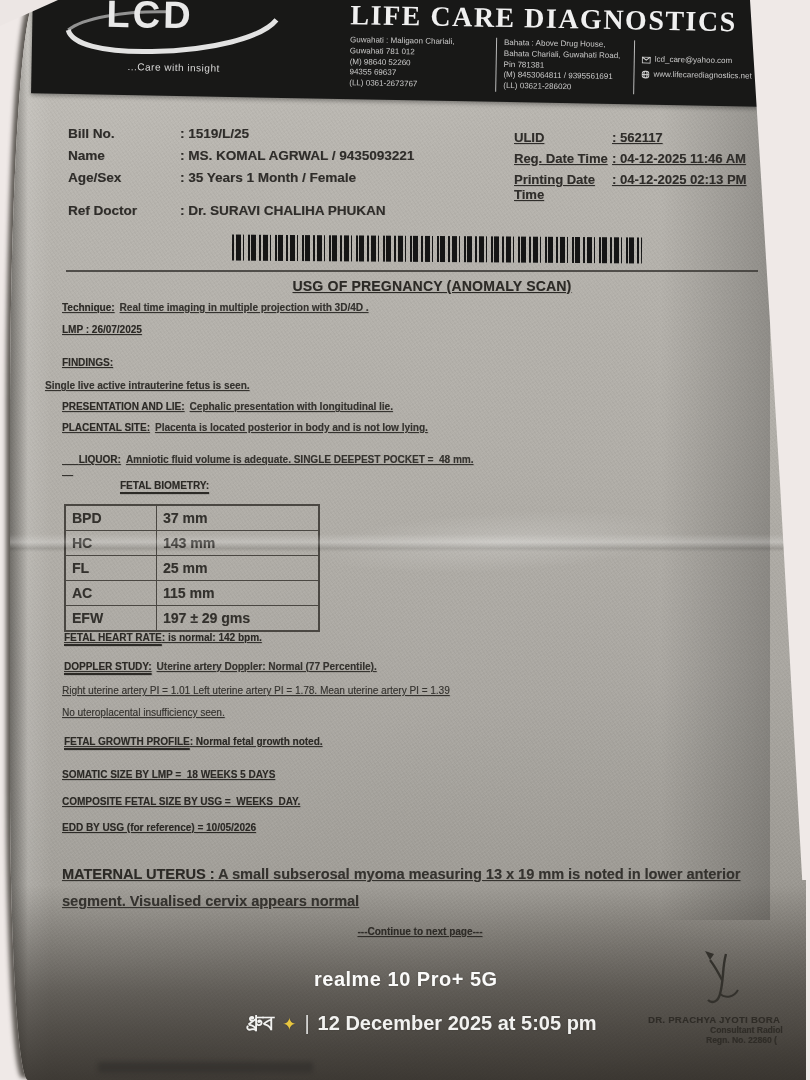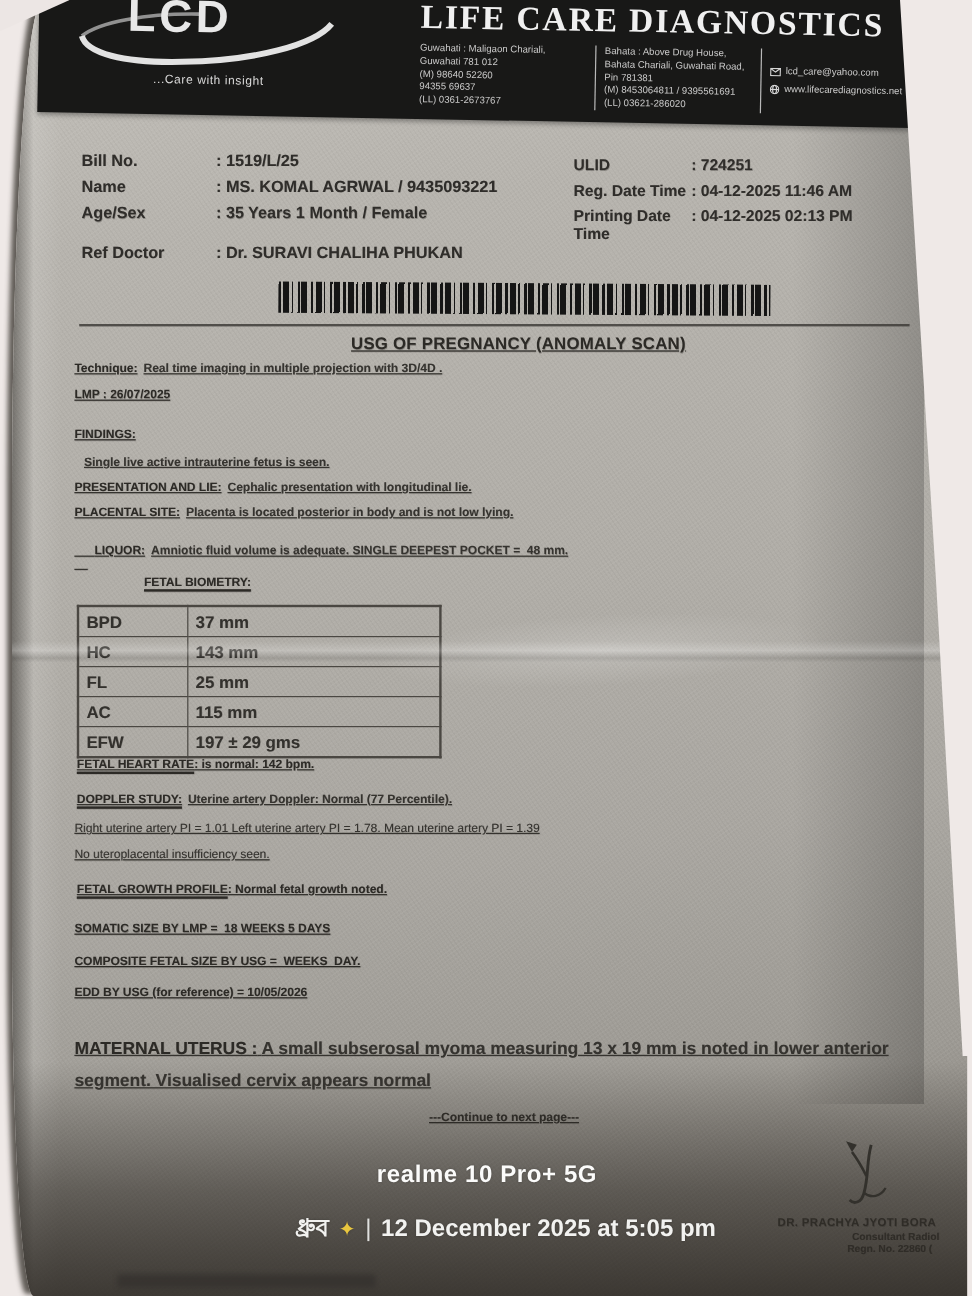--- a/index.html
+++ b/index.html
@@ -37,40 +37,40 @@
   .addr-col{width:140px;padding-right:6px;}
   .addr-col.bordered{border-left:1px solid #b9b9b9;padding-left:7px;width:124px;}
   .addr-col.contact{width:118px;padding-top:14px;}
   .c-line{display:flex;align-items:center;gap:4px;margin-bottom:4px;white-space:nowrap;}
   .c-icon{display:inline-flex;flex:0 0 auto;}
   
   .info{position:absolute;left:58px;top:126px;z-index:2;font-size:13.5px;font-weight:700;color:#2f2d2a;}
   .info .row{display:flex;line-height:15px;margin-bottom:7px;white-space:nowrap;}
   .info .lbl{width:112px;flex:0 0 auto;}
   .info .row.gap{margin-top:18px;}
-  .meta{position:absolute;left:468px;top:130px;width:250px;z-index:2;font-size:13px;font-weight:700;color:#2f2d2a;}
+  .meta{position:absolute;left:504px;top:130px;width:250px;z-index:2;font-size:13px;font-weight:700;color:#2f2d2a;text-decoration:underline;}
   .meta .row{display:flex;line-height:15px;margin-bottom:6px;}
   .meta .lbl{width:98px;flex:0 0 auto;}
   .meta .val{white-space:nowrap;}
   
   .barcode{position:absolute;left:222px;top:236px;width:410px;height:26px;z-index:2;transform:rotate(.4deg);
         background:repeating-linear-gradient(90deg,#151515 0 2px,transparent 2px 4px,#151515 4px 9px,
         transparent 9px 11px,#151515 11px 12px,transparent 12px 16px,#151515 16px 18px,transparent 18px 19px,
         #151515 19px 24px,transparent 24px 27px);}
   .rule{position:absolute;left:56px;width:692px;top:270px;height:2px;background:#3e3c38;opacity:.85;z-index:2;}
   
   .abs{position:absolute;z-index:2;text-decoration:underline;}
   .t14{font-size:10px;font-weight:600;}
   .b{font-weight:700;color:#2c2a26;}
   .u{text-decoration:underline;text-decoration-thickness:1.5px;text-underline-offset:3px;}
   .pre{white-space:pre-wrap;}
   .center{text-align:center;}
   .usg-title{left:142px;width:560px;top:278px;font-size:14px;font-weight:700;letter-spacing:.2px;}
   .line .b{margin-right:5px;}
-  table.bio{position:absolute;left:54px;top:504px;width:304px;z-index:2;border-collapse:collapse;
+  table.bio{position:absolute;left:54px;top:504px;width:256px;z-index:2;border-collapse:collapse;
         border:2px solid #4a4742;}
   table.bio td{border:1.5px solid #4a4742;height:24px;font-size:14px;font-weight:600;padding:0 6px;color:#33312d;}
   table.bio td.p{width:78px;}
   .para{line-height:27px;font-size:14.5px;font-weight:700;}
   
   .wm-device{position:absolute;left:304px;top:968px;z-index:4;font-size:20px;font-weight:600;
         letter-spacing:.5px;color:#fbfbfa;text-shadow:0 0 2px rgba(0,0,0,.25);}
   .wm-line2{position:absolute;left:236px;top:1008px;z-index:4;display:flex;align-items:baseline;gap:8px;
         color:#f2f2f0;font-weight:700;font-size:20px;text-shadow:0 0 2px rgba(0,0,0,.25);}
   .wm-star{color:#e8c63f;font-size:17px;}
@@ -159,21 +159,21 @@
           <span class="val">: 35 Years 1 Month / Female</span>
         </div>
       <div class="row gap">
           <span class="lbl">Ref Doctor</span>
           <span class="val">: Dr. SURAVI CHALIHA PHUKAN</span>
         </div>
     </div>
     <div class="meta">
       <div class="row">
           <span class="lbl">ULID</span>
-          <span class="val">: 724251</span>
+          <span class="val">: 562117</span>
         </div>
       <div class="row">
           <span class="lbl">Reg. Date Time</span>
           <span class="val">: 04-12-2025 11:46 AM</span>
         </div>
       <div class="row">
           <span class="lbl">Printing Date Time</span>
           <span class="val">: 04-12-2025 02:13 PM</span>
         </div>
     </div>
@@ -182,21 +182,21 @@
     <div class="rule"></div>
 
     <div class="abs usg-title center b">USG OF PREGNANCY (ANOMALY SCAN)</div>
 
     <div class="abs t14 line" style="left:52px;top:302px;">
       <span class="b">Technique:</span><span>Real time imaging in multiple projection with 3D/4D .</span>
     </div>
     <div class="abs t14 b" style="left:52px;top:324px;">LMP : 26/07/2025</div>
 
     <div class="abs t14 b" style="left:52px;top:357px;">FINDINGS:</div>
-    <div class="abs t14" style="left:60px;top:380px;">Single live active intrauterine fetus is seen.</div>
+    <div class="abs t14" style="left:35px;top:380px;">Single live active intrauterine fetus is seen.</div>
     <div class="abs t14 line" style="left:52px;top:422px;">
       <span class="b">PLACENTAL SITE:</span><span>Placenta is located posterior in body and is not low lying.</span>
     </div>
     <div class="abs t14 line" style="left:52px;top:401px;">
       <span class="b">PRESENTATION AND LIE:</span><span>Cephalic presentation with longitudinal lie.</span>
     </div>
     <div class="abs t14 line pre" style="left:52px;top:443px;">
       <span class="b">LIQUOR:</span><span class="pre">Amniotic fluid volume is adequate. SINGLE DEEPEST POCKET =  48 mm.</span>
     </div>
 

